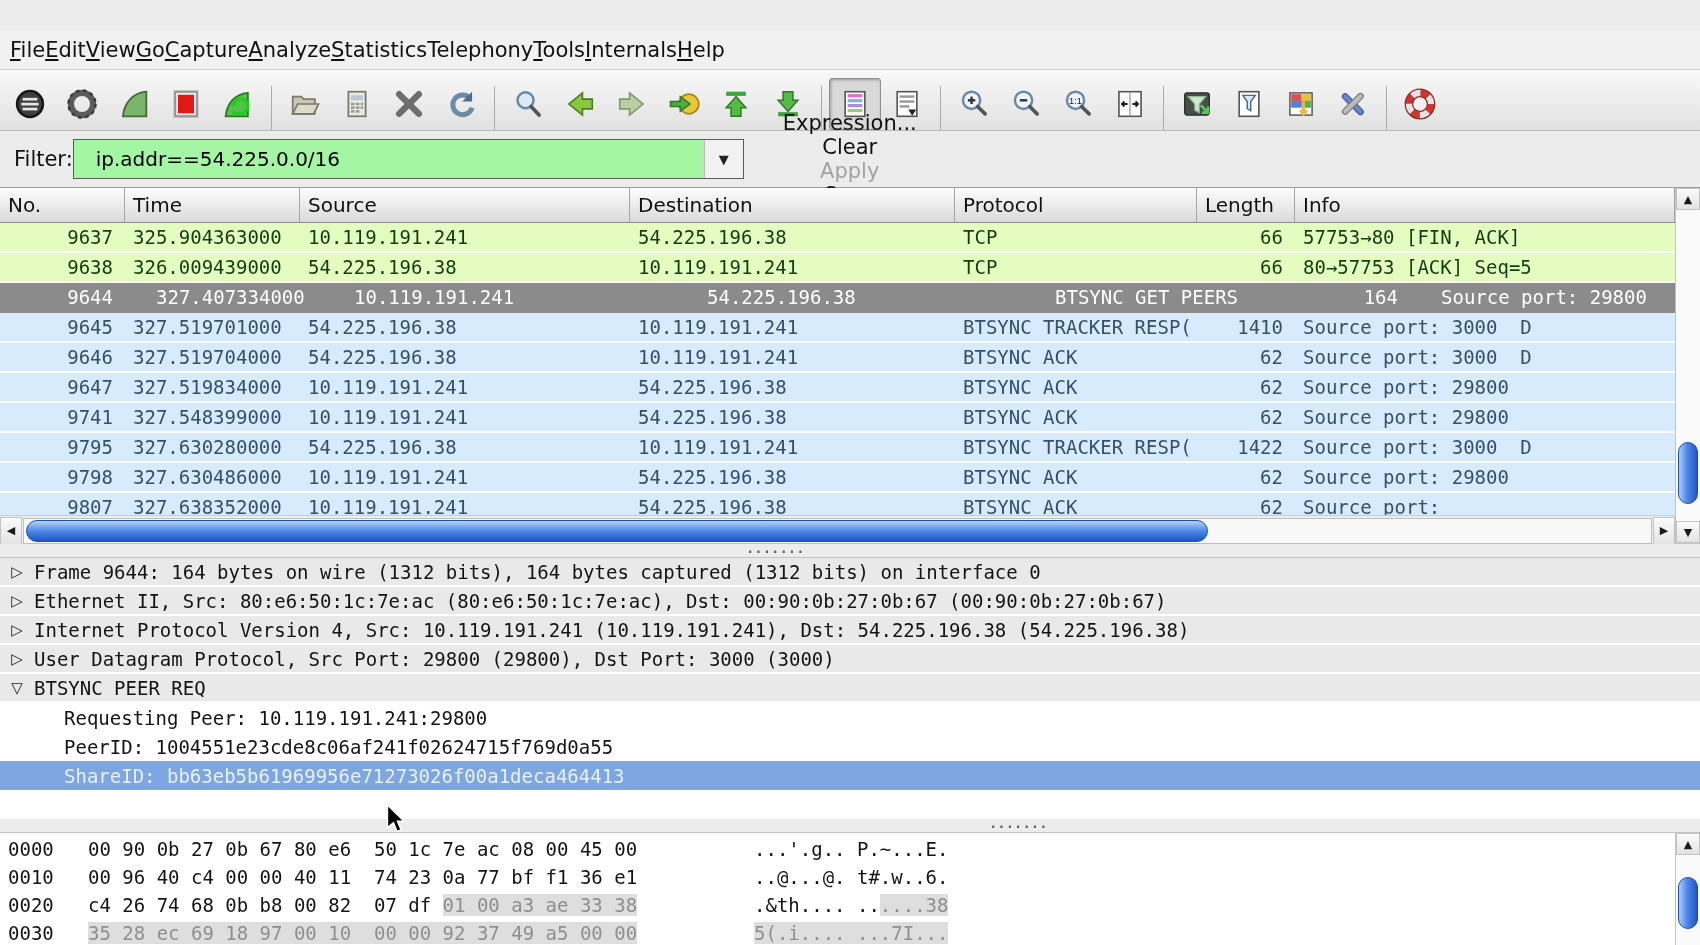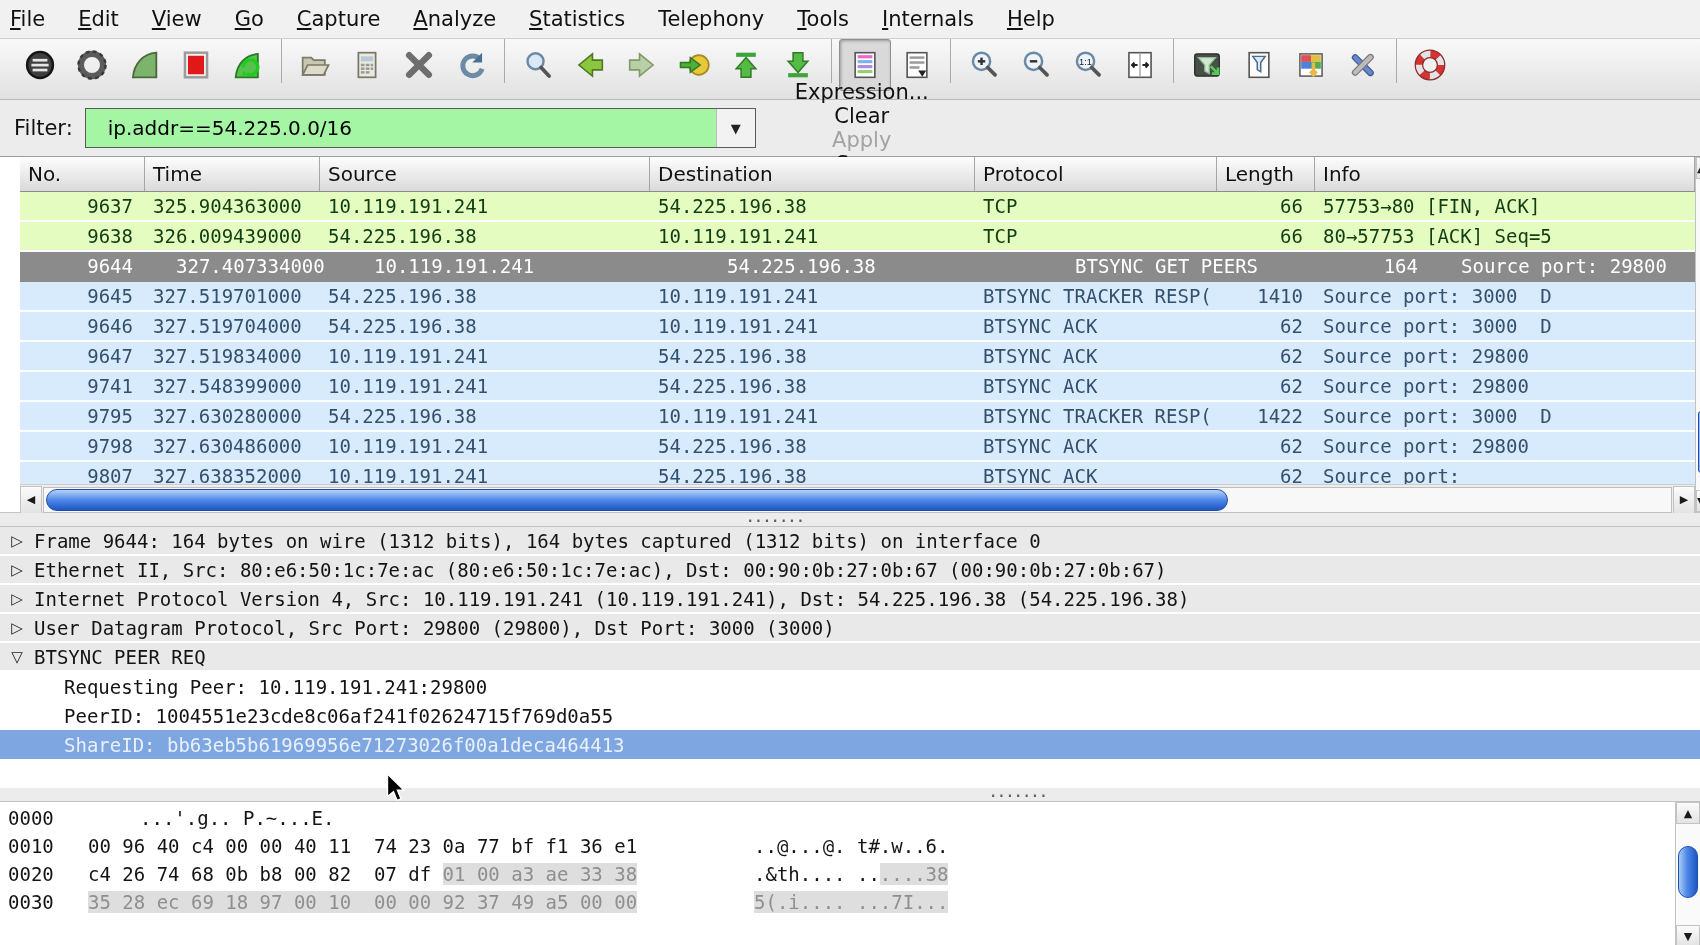--- a/index.html
+++ b/index.html
@@ -1,49 +1,49 @@
 <!DOCTYPE html>
 <html><head>
 <meta charset="utf-8">
 <style>
   html,body{margin:0;padding:0;width:1700px;height:945px;overflow:hidden;}
   body{background:#ececec;font-family:"DejaVu Sans","Liberation Sans",sans-serif;position:relative;color:#111;}
   .app{width:1700px;height:945px;position:relative;}
 
   
-  .menubar{height:38px;display:flex;align-items:center;gap:33px;padding-left:10px;
-           background:#f1f1f1;border-bottom:1px solid #cfcfcf;font-size:21px;}
+  .menubar{height:38px;display:flex;align-items:center;padding-left:10px;
+           background:#f1f1f1;border-bottom:1px solid #cfcfcf;font-size:21px;margin-top:31px;}
   .menu-item{white-space:nowrap;cursor:default;}
   .menu-item .ul{text-decoration:underline;}
 
   
-  .toolbar{height:60px;display:flex;align-items:flex-start;background:linear-gradient(#f9f9f9,#e1e1e1);
-           border-bottom:1px solid #b8b8b8;padding-left:14px;}
+  .toolbar{height:60px;display:flex;align-items:flex-end;background:linear-gradient(#f9f9f9,#e1e1e1);
+           border-bottom:1px solid #b8b8b8;padding-left:4px;}
   .tbtn{width:52px;height:52px;display:flex;align-items:center;justify-content:center;border-radius:3px;}
   .tbtn svg{width:32px;height:32px;display:block;}
   .tbtn.pressed{background:#d9d9d9;border:1px solid #8f8f8f;box-shadow:inset 1px 1px 3px rgba(0,0,0,.3);width:50px;height:50px;}
   .tsep{width:1px;height:44px;background:#ababab;margin:0 7px;}
 
   
   .filterbar{height:56px;display:flex;align-items:center;background:#ececec;
              border-bottom:1px solid #9c9c9c;padding-left:14px;font-size:21px;}
-  .flabel{margin-right:12px;}
+  .flabel{margin-right:0;}
   .fwrap{display:flex;border:1px solid #5a5a5a;background:#fff;height:40px;box-sizing:border-box;}
   .finput{width:586px;border:none;outline:none;background:#a4f6a4;font-size:20px;
           padding:0 22px;font-family:"DejaVu Sans","Liberation Sans",sans-serif;color:#000;}
   .fcombo{width:38px;display:flex;align-items:center;justify-content:center;background:#f2f2f2;
           border-left:1px solid #bdbdbd;}
   .caret{font-size:13px;color:#222;}
   .fbtns{display:flex;align-items:center;margin-left:8px;flex-direction:column;}
   .fbtn{margin-left:31px;white-space:nowrap;cursor:default;}
   .fbtn.disabled{color:#a3a3a3;}
 
   
   .list-wrap{display:flex;background:#fff;height:356px;border-bottom:1px solid #c5c5c5;box-sizing:border-box;}
-  .list-main{width:1675px;display:flex;flex-direction:column;padding-left:20px;}
+  .list-main{width:1675px;display:flex;flex-direction:column;}
   .list-header{display:flex;height:34px;background:linear-gradient(#fdfdfd,#dadada);
                border-bottom:1px solid #8d8d8d;font-size:20px;flex-shrink:0;}
   .hcell{display:flex;align-items:center;padding-left:8px;border-right:1px solid #a6a6a6;box-sizing:border-box;overflow:hidden;white-space:nowrap;flex-shrink:0;}
   .list-rows{height:292px;overflow:hidden;background:#fff;flex-shrink:0;}
   .prow{display:flex;height:30px;box-sizing:border-box;border-bottom:2px solid #fcfdfe;
         align-items:center;font-family:"DejaVu Sans Mono","Liberation Mono",monospace;
         font-size:19px;white-space:pre;}
   .prow.tcp{background:#e4fcc0;color:#123d12;}
   .prow.btsync{background:#d8ebfc;color:#34506c;}
   .prow.selected{background:#8b8b8b;color:#ffffff;border-bottom-color:#8b8b8b;gap:23px;}
@@ -385,21 +385,21 @@
       <div class="drow child"><span class="expander"></span><span class="dtext">PeerID: 1004551e23cde8c06af241f02624715f769d0a55</span></div>
       <div class="drow child sel"><span class="expander"></span><span class="dtext">ShareID: bb63eb5b61969956e71273026f00a1deca464413</span></div>
     </div>
 
   <div class="splitter">
     <span class="dots" style="left:990px;">·······</span>
   </div>
 
   <div class="hexpane">
     <div class="hex-main" id="hexrows">
-        <div class="hexrow"><span class="hoffset">0000</span><span class="hascii"><span>...'.g.. P.~...E.</span></span></div>
+        <div class="hexrow"><span class="hoffset">0000</span><span class="hbytes"><span>00 90 0b 27 0b 67 80 e6  50 1c 7e ac 08 00 45 00</span></span><span class="hascii"><span>...'.g.. P.~...E.</span></span></div>
         <div class="hexrow"><span class="hoffset">0010</span><span class="hbytes"><span>00 96 40 c4 00 00 40 11  74 23 0a 77 bf f1 36 e1</span></span><span class="hascii"><span>..@...@. t#.w..6.</span></span></div>
         <div class="hexrow"><span class="hoffset">0020</span><span class="hbytes"><span>c4 26 74 68 0b b8 00 82  07 df </span><span class="hl">01 00 a3 ae 33 38</span></span><span class="hascii"><span>.&amp;th.... ..</span><span class="hl">....38</span></span></div>
         <div class="hexrow"><span class="hoffset">0030</span><span class="hbytes"><span class="hl">35 28 ec 69 18 97 00 10  00 00 92 37 49 a5 00 00</span></span><span class="hascii"><span class="hl">5(.i.... ...7I...</span></span></div>
       </div>
     <div class="vscroll">
       <div class="sarrow">▲</div>
       <div class="vtrack">
         <div class="vthumb" style="top:22px;height:50px;"></div>
       </div>
       <div class="sarrow">▼</div>

